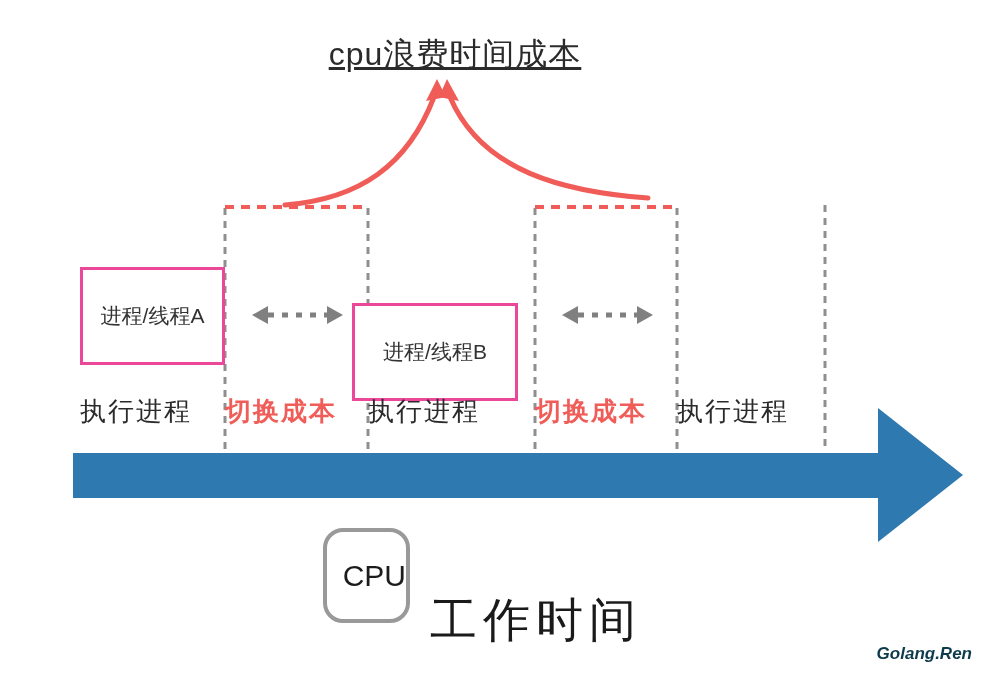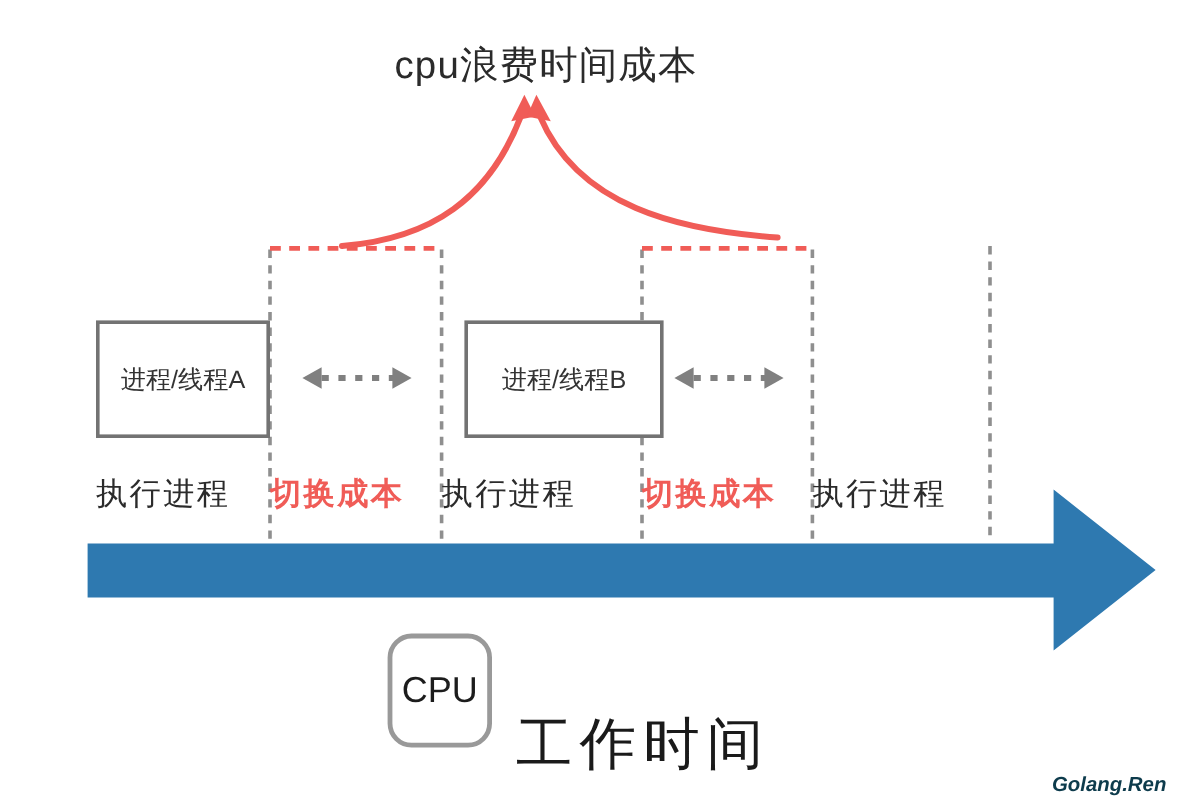--- a/index.html
+++ b/index.html
@@ -21,36 +21,37 @@
   }
 
   .page-title {
     position: absolute;
     left: 255px; top: 33px;
     width: 400px;
     text-align: center;
     font-size: 32px;
     color: #2b2b2b;
     letter-spacing: 1px;
+    text-decoration: underline;
   }
 
   .proc-box {
     position: absolute;
     top: 267px;
     height: 98px;
-    border: 3px solid #737373;
+    border: 3px solid #ec4899;
     background: #ffffff;
     display: flex;
     align-items: center;
     justify-content: center;
     font-size: 21px;
     color: #333333;
   }
   .proc-box-a { left: 80px;  width: 145px; }
-  .proc-box-b { left: 387px; width: 166px; }
+  .proc-box-b { left: 352px; width: 166px; margin-top: 36px; }
   .proc-box-c { left: 675px; width: 148px; }
 
   .tl-label {
     position: absolute;
     top: 394px;
     height: 34px;
     line-height: 34px;
     text-align: left;
     font-size: 26px;
     color: #2b2b2b;
@@ -64,21 +65,21 @@
 
   .cpu-box {
     position: absolute;
     left: 323px; top: 528px;
     width: 87px; height: 95px;
     border: 4px solid #999999;
     border-radius: 20px;
     background: #ffffff;
     display: flex;
     align-items: center;
-    justify-content: center;
+    justify-content: flex-end;
     font-size: 30px;
     color: #1c1c1c;
   }
 
   .axis-label {
     position: absolute;
     left: 430px; top: 544px;
     font-size: 47px;
     color: #1a1a1a;
     letter-spacing: 6px;

